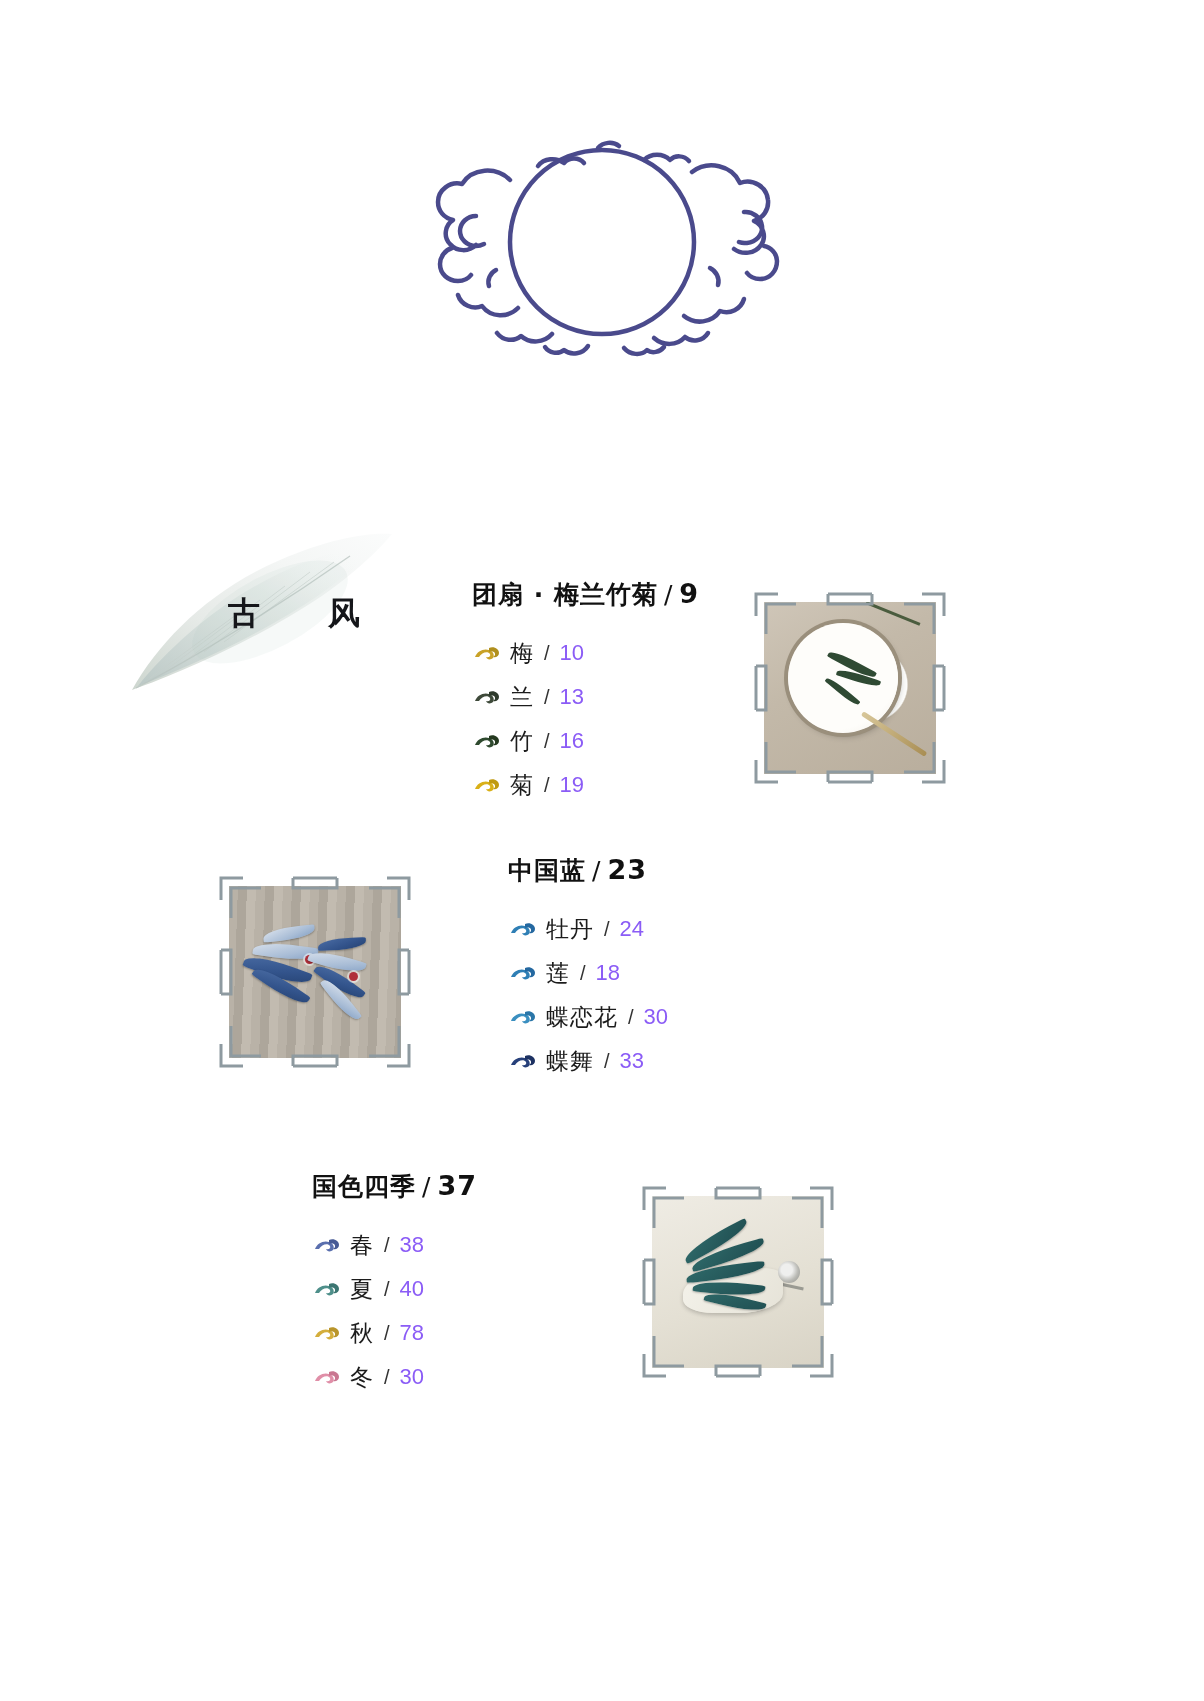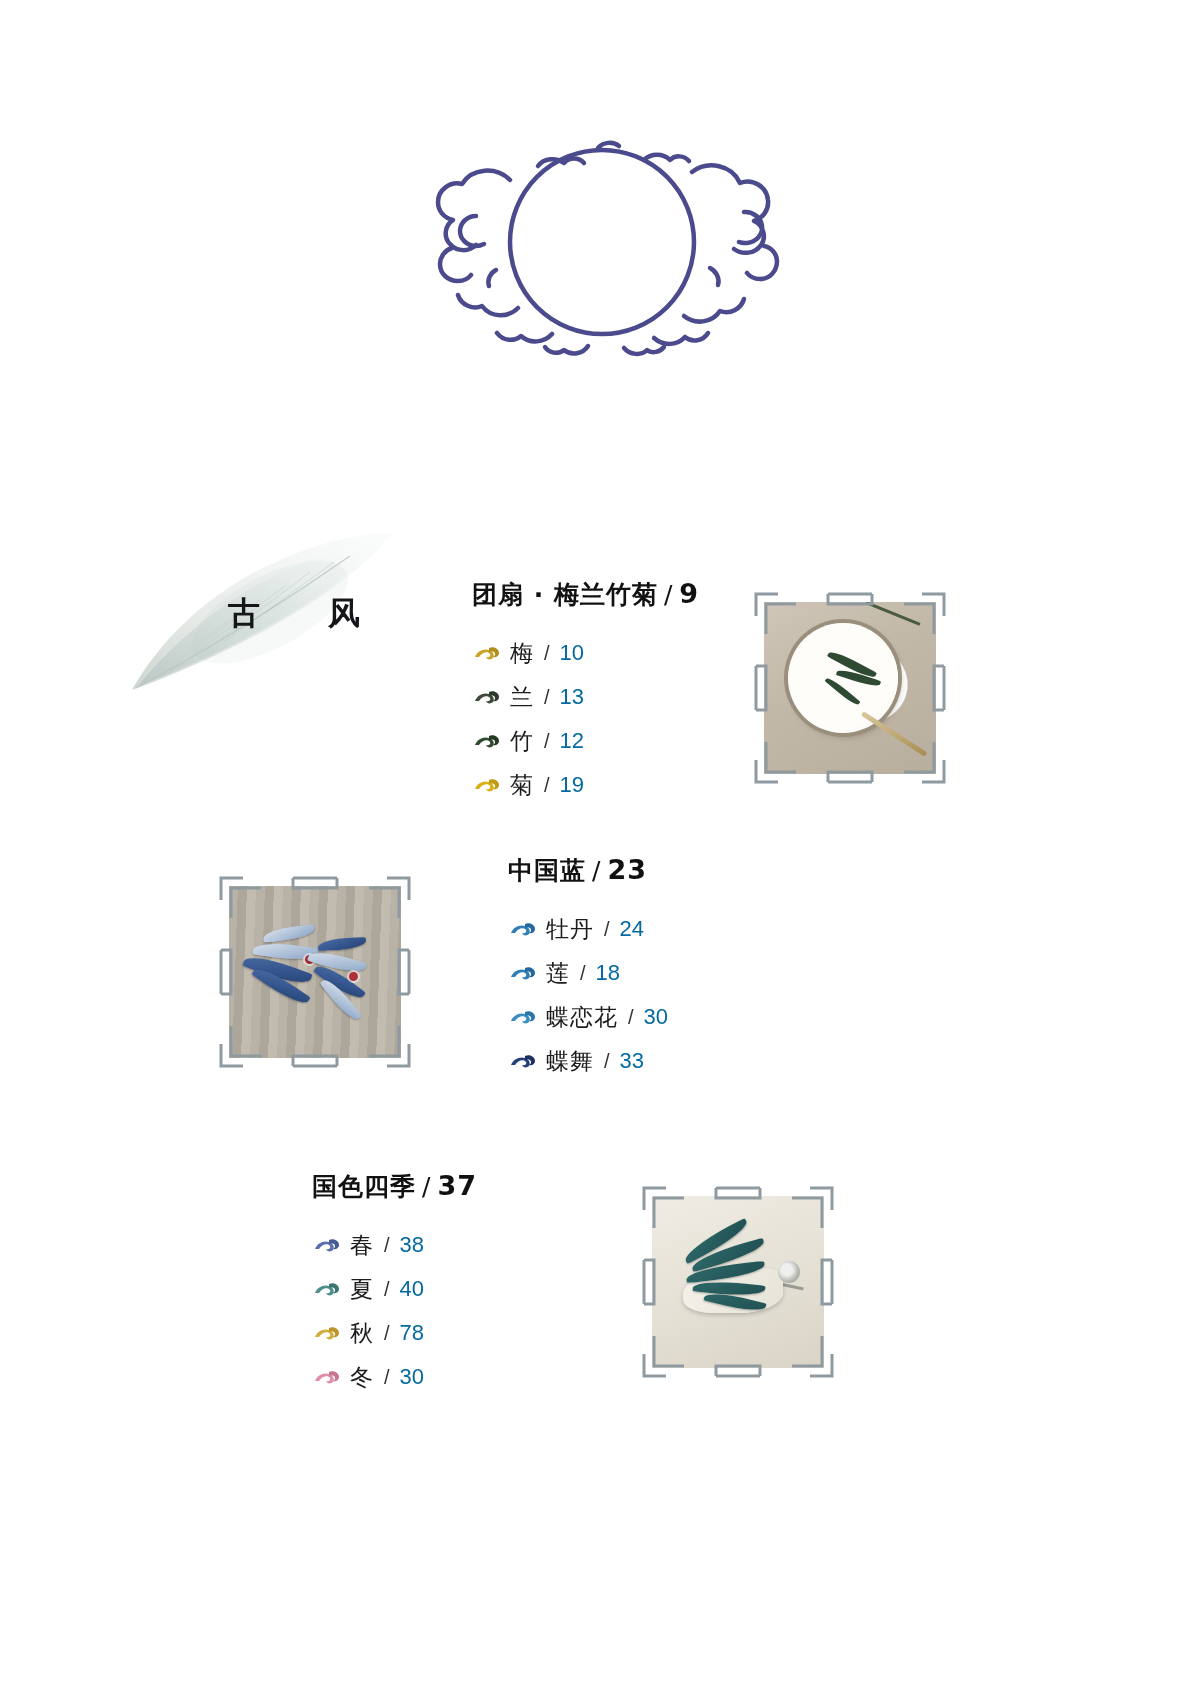--- a/index.html
+++ b/index.html
@@ -103,21 +103,21 @@
     font-size: 23px;
     letter-spacing: 1px;
   }
   .entry .sep {
     margin: 0 10px;
     color: #333;
     font-size: 20px;
   }
   .entry .pg {
     font-size: 22px;
-    color: #0369a1;
+    color: #8b5cf6;
     text-align: center;
   }
 
   
   .photo-frame {
     position: absolute;
     width: 200px;
     height: 200px;
   }
   .photo-frame .inner {
@@ -318,21 +318,21 @@
       <span class="sep">/</span>
       <span class="pg">13</span>
     </div>
     <div class="entry">
       <svg class="bullet" viewBox="0 0 30 20">
           <path d="M3 14c2-6 9-9 14-7 4 1 6 5 4 8-2 2-6 2-7-1 3 1 5-1 4-3-2-3-8-2-11 3z" fill="#2f4a2f"></path>
           <path d="M17 5c5-2 10 1 10 5 0 3-3 5-6 4 2-1 3-3 1-5-2-1-4-1-5 0z" fill="#24391f"></path>
         </svg>
       <span class="name">竹</span>
       <span class="sep">/</span>
-      <span class="pg">12</span>
+      <span class="pg">16</span>
     </div>
     <div class="entry">
       <svg class="bullet" viewBox="0 0 30 20">
           <path d="M3 14c2-6 9-9 14-7 4 1 6 5 4 8-2 2-6 2-7-1 3 1 5-1 4-3-2-3-8-2-11 3z" fill="#d9b018"></path>
           <path d="M17 5c5-2 10 1 10 5 0 3-3 5-6 4 2-1 3-3 1-5-2-1-4-1-5 0z" fill="#c09a10"></path>
         </svg>
       <span class="name">菊</span>
       <span class="sep">/</span>
       <span class="pg">19</span>
     </div>

